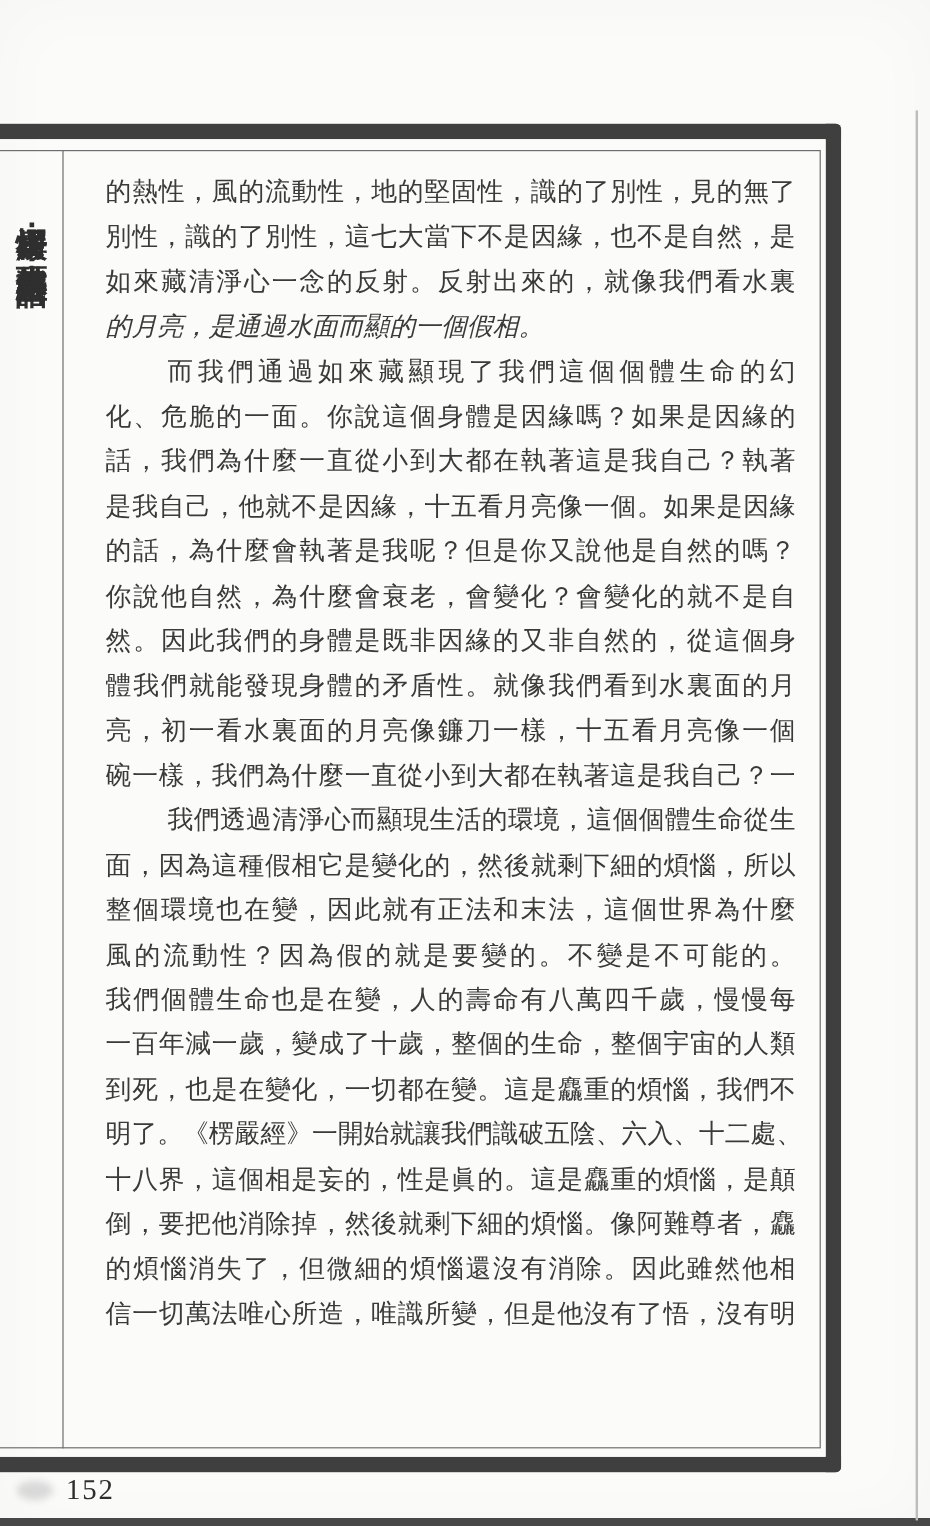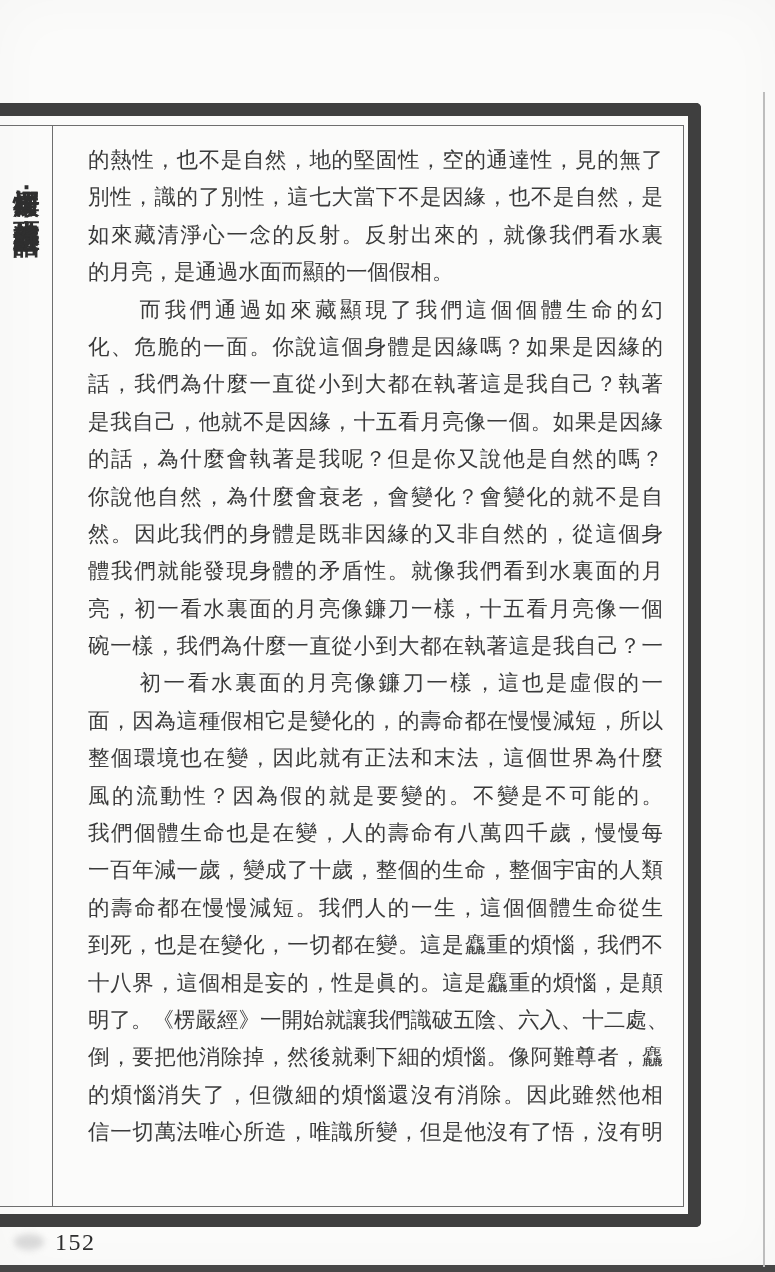--- a/index.html
+++ b/index.html
@@ -57,21 +57,21 @@
   }
   .ln {
     height: 37.4px;
     line-height: 37.4px;
     font-size: 21.5px;
     text-align: justify;
     text-align-last: justify;
     white-space: nowrap;
     letter-spacing: 0;
   }
-  .ln.pend { text-align-last: left; }
+  .ln.pend { text-align-last: left; font-style: italic; }
   .ln.indent { text-indent: 2.4em; }
   .pagenum {
     position: absolute;
     left: 55px; top: 1229px;
     font-size: 24px;
     letter-spacing: 1.5px;
     color: #2e2e2e;
     font-family: "Liberation Serif", "DejaVu Serif", serif;
   }
   .bottom-line {
@@ -99,44 +99,43 @@
 <body>
 
 <div class="page">
   <div class="frame"></div>
   <div class="inner-box"></div>
   <div class="divider"></div>
 
   <div class="spine">禪悟楞嚴：《大佛頂首楞嚴經》白話</div>
 
   <div class="text">
-    <div class="ln">的熱性，也不是自然，地的堅固性，空的通達性，見的無了</div>
+    <div class="ln">的熱性，風的流動性，地的堅固性，識的了別性，見的無了</div>
     <div class="ln">別性，識的了別性，這七大當下不是因緣，也不是自然，是</div>
     <div class="ln">如來藏清淨心一念的反射。反射出來的，就像我們看水裏</div>
     <div class="ln pend">的月亮，是通過水面而顯的一個假相。</div>
     <div class="ln indent">而我們通過如來藏顯現了我們這個個體生命的幻</div>
     <div class="ln">化、危脆的一面。你說這個身體是因緣嗎？如果是因緣的</div>
     <div class="ln">話，我們為什麼一直從小到大都在執著這是我自己？執著</div>
     <div class="ln">是我自己，他就不是因緣，十五看月亮像一個。如果是因緣</div>
     <div class="ln">的話，為什麼會執著是我呢？但是你又說他是自然的嗎？</div>
     <div class="ln">你說他自然，為什麼會衰老，會變化？會變化的就不是自</div>
     <div class="ln">然。因此我們的身體是既非因緣的又非自然的，從這個身</div>
     <div class="ln">體我們就能發現身體的矛盾性。就像我們看到水裏面的月</div>
     <div class="ln">亮，初一看水裏面的月亮像鐮刀一樣，十五看月亮像一個</div>
     <div class="ln">碗一樣，我們為什麼一直從小到大都在執著這是我自己？一</div>
-    <div class="ln indent">初一看水裏面的月亮像鐮刀一樣，這也是虛假的一</div>
-    <div class="ln">面，因為這種假相它是變化的，的壽命都在慢慢減短，所以</div>
+    <div class="ln indent">我們透過清淨心而顯現生活的環境，這個個體生命從生</div>
+    <div class="ln">面，因為這種假相它是變化的，然後就剩下細的煩惱，所以</div>
     <div class="ln">整個環境也在變，因此就有正法和末法，這個世界為什麼</div>
     <div class="ln">風的流動性？因為假的就是要變的。不變是不可能的。</div>
     <div class="ln">我們個體生命也是在變，人的壽命有八萬四千歲，慢慢每</div>
     <div class="ln">一百年減一歲，變成了十歲，整個的生命，整個宇宙的人類</div>
-    <div class="ln">的壽命都在慢慢減短。我們人的一生，這個個體生命從生</div>
     <div class="ln">到死，也是在變化，一切都在變。這是麤重的煩惱，我們不</div>
+    <div class="ln">明了。《楞嚴經》一開始就讓我們識破五陰、六入、十二處、</div>
     <div class="ln">十八界，這個相是妄的，性是眞的。這是麤重的煩惱，是顛</div>
-    <div class="ln">明了。《楞嚴經》一開始就讓我們識破五陰、六入、十二處、</div>
     <div class="ln">倒，要把他消除掉，然後就剩下細的煩惱。像阿難尊者，麤</div>
     <div class="ln">的煩惱消失了，但微細的煩惱還沒有消除。因此雖然他相</div>
     <div class="ln">信一切萬法唯心所造，唯識所變，但是他沒有了悟，沒有明</div>
   </div>
 
   <div class="smudge"></div>
   <div class="pagenum">152</div>
   <div class="bottom-line"></div>
   <div class="edge-line"></div>
 </div>

